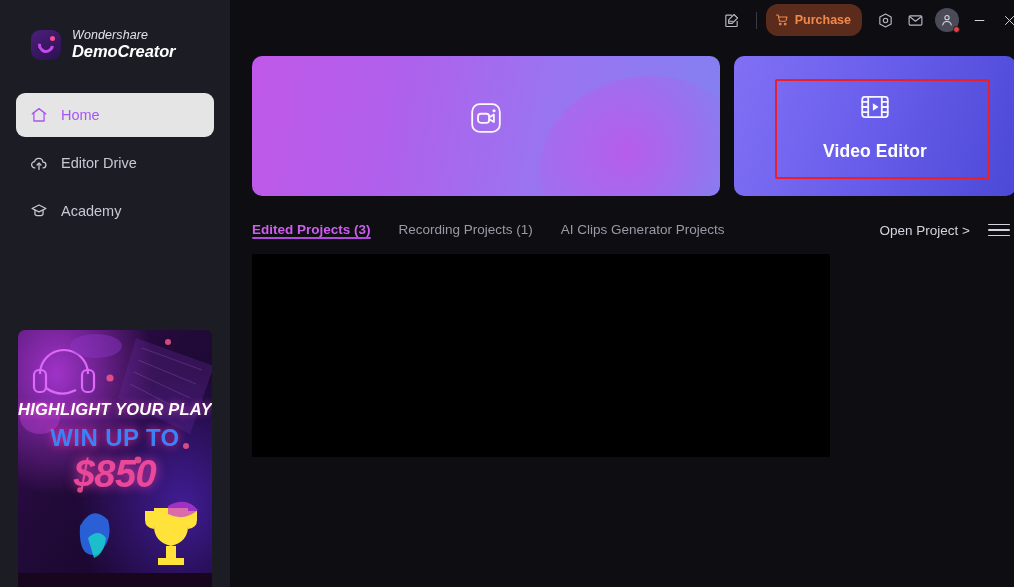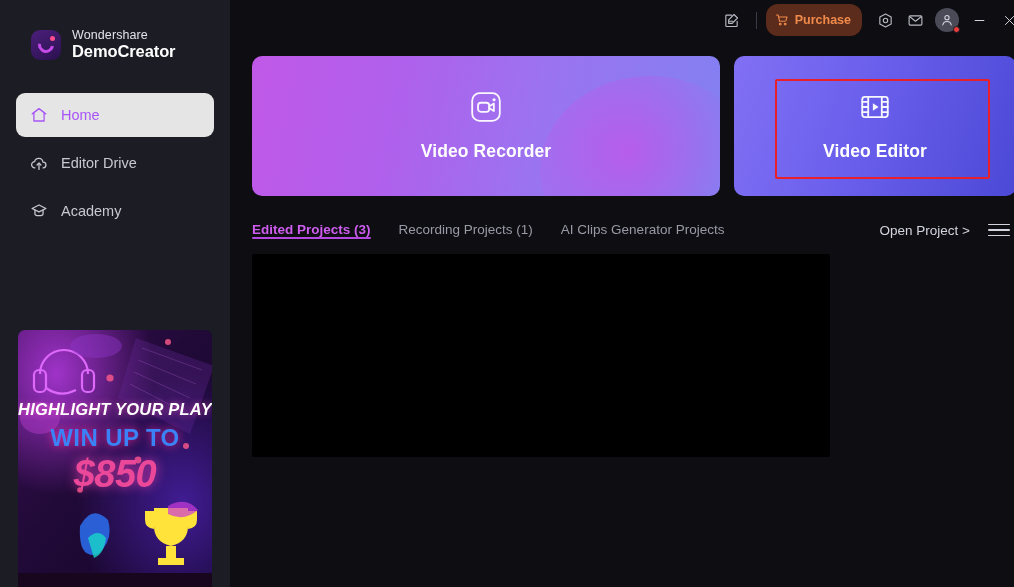--- a/index.html
+++ b/index.html
@@ -10,21 +10,21 @@
     color:#e8e8ee;
     -webkit-font-smoothing:antialiased;
   }
   .app { position:relative; width:1014px; height:587px; display:flex; }
 
   
   .sidebar {
     width:230px; height:587px; background:#1c1c24;
     flex:0 0 230px; position:relative;
   }
-  .brand { display:flex; align-items:center; gap:11px; padding:29px 0 0 31px; }
+  .brand { display:flex; align-items:center; gap:11px; padding:29px 0 0 31px;font-style:italic; }
   .brand-logo {
     width:30px; height:30px; border-radius:9px;
     background:linear-gradient(150deg,#4b1f7a 0%,#2b1150 100%);
     position:relative; flex:0 0 30px;
   }
   .brand-logo .arc {
     position:absolute; left:7px; top:7px; width:16px; height:16px;
     border-radius:50%;
     border:3.2px solid #c34ae8;
     border-top-color:transparent;
@@ -337,21 +337,20 @@
 
       <div class="card card-rec">
         <div class="card-icon">
           <svg viewBox="0 0 32 32" fill="none" stroke="currentColor" stroke-width="1.7" stroke-linecap="round" stroke-linejoin="round">
             <rect x="3" y="3" width="26" height="26" rx="7"></rect>
             <rect x="8.5" y="12" width="10.5" height="8.5" rx="2.6"></rect>
             <path d="M19.2 15.3 23.4 12.7v7.1l-4.2-2.6z"></path>
             <circle cx="23.6" cy="9.2" r="1.5" fill="currentColor" stroke="none"></circle>
           </svg>
         </div>
-        <div class="card-label">Video Recorder</div>
       </div>
 
       <div class="card card-edit">
         <div class="card-icon">
           <svg viewBox="0 0 32 32" fill="none" stroke="currentColor" stroke-width="1.7" stroke-linecap="round" stroke-linejoin="round">
             <rect x="4" y="6.5" width="24" height="19" rx="2.4"></rect>
             <path d="M9.6 6.5v19M22.4 6.5v19"></path>
             <path d="M4 11.2h5.6M4 16h5.6M4 20.8h5.6M22.4 11.2H28M22.4 16H28M22.4 20.8H28"></path>
             <path d="M14 12.4 19.4 16 14 19.6z" fill="currentColor" stroke="none"></path>
           </svg>

